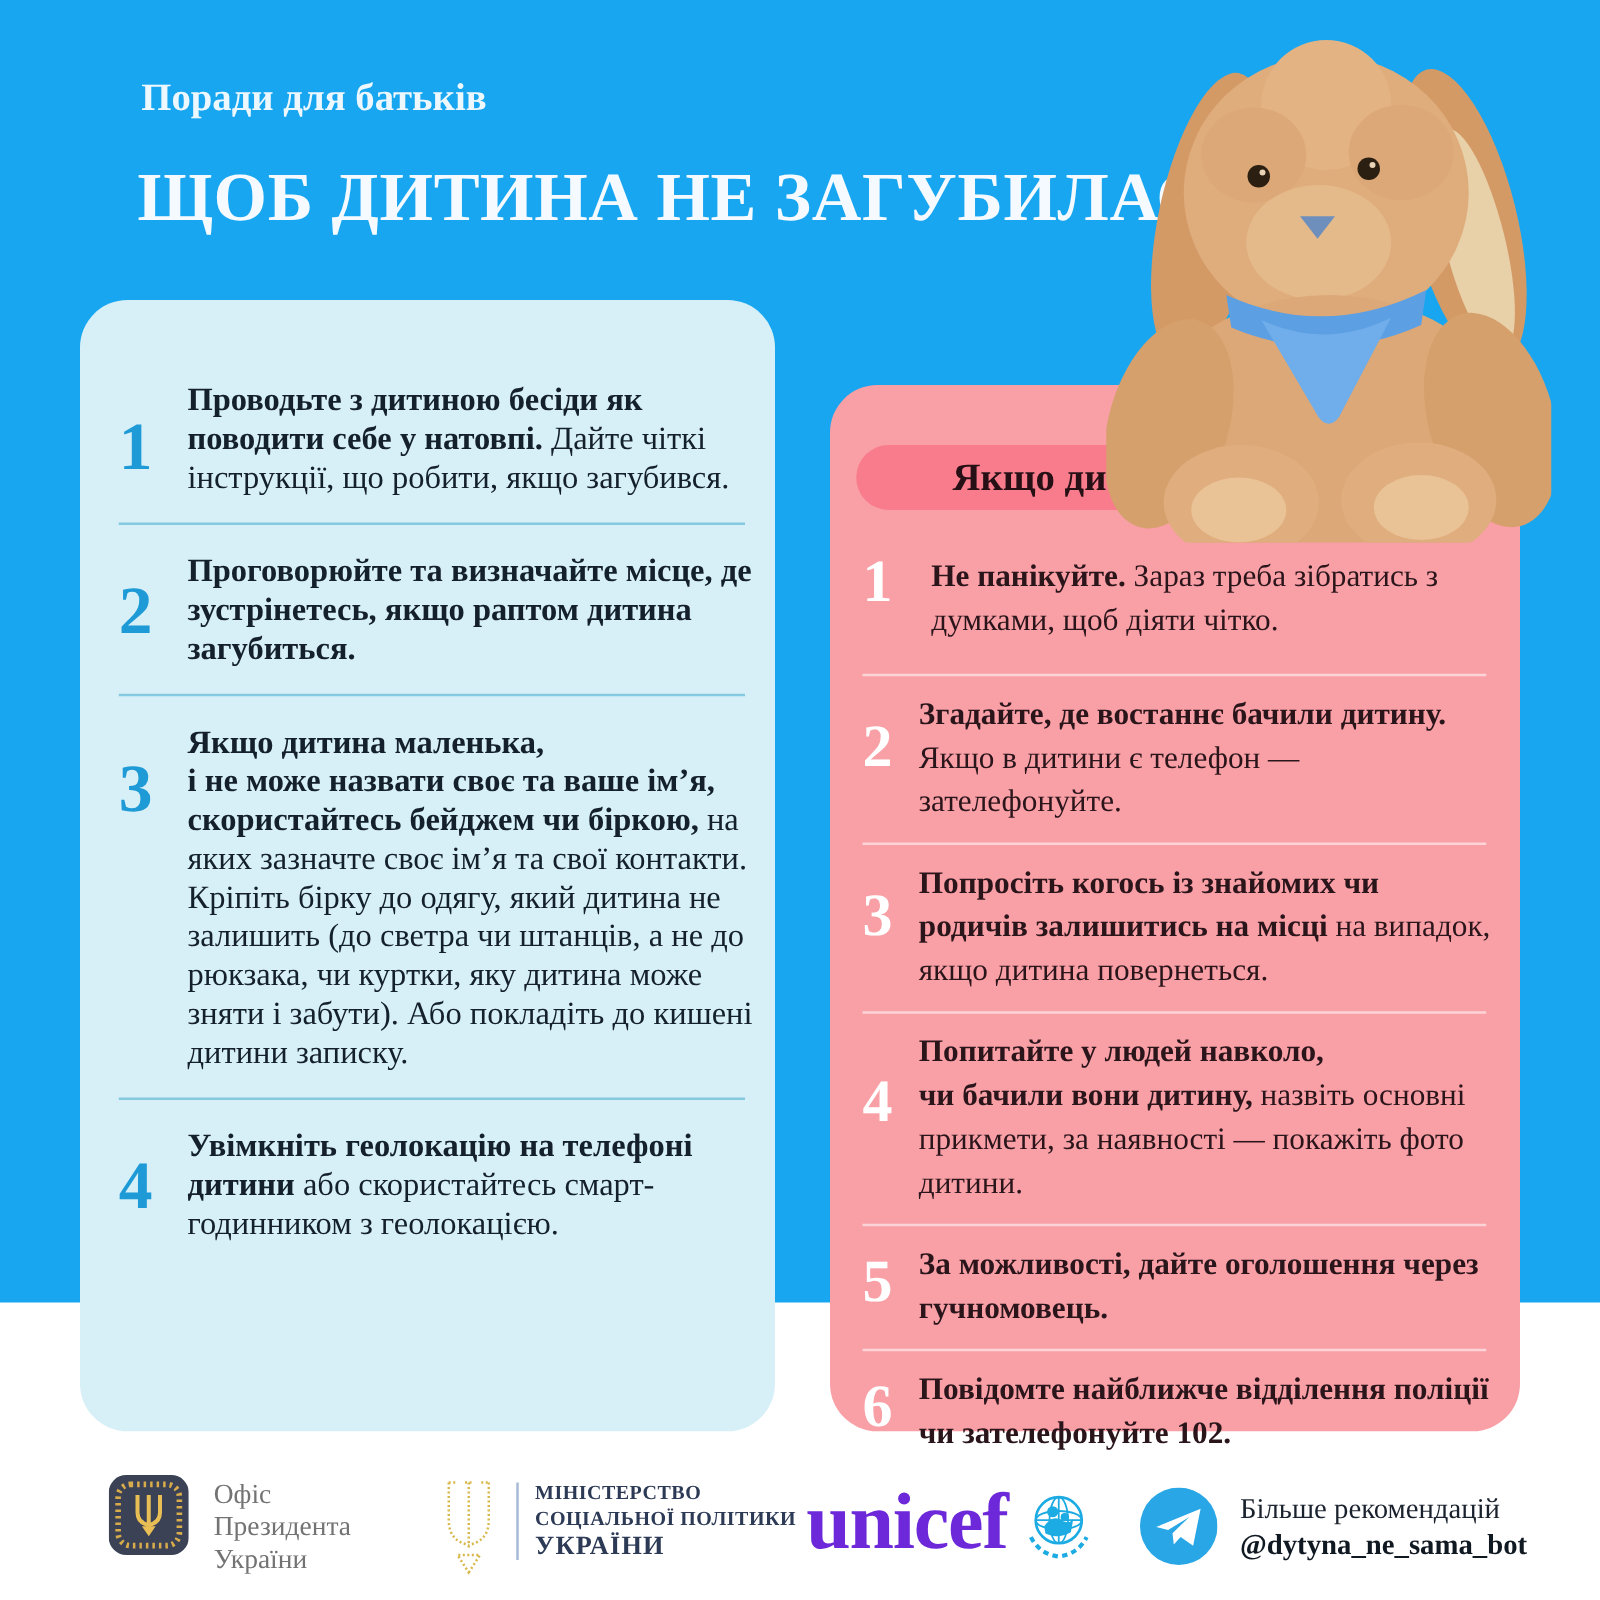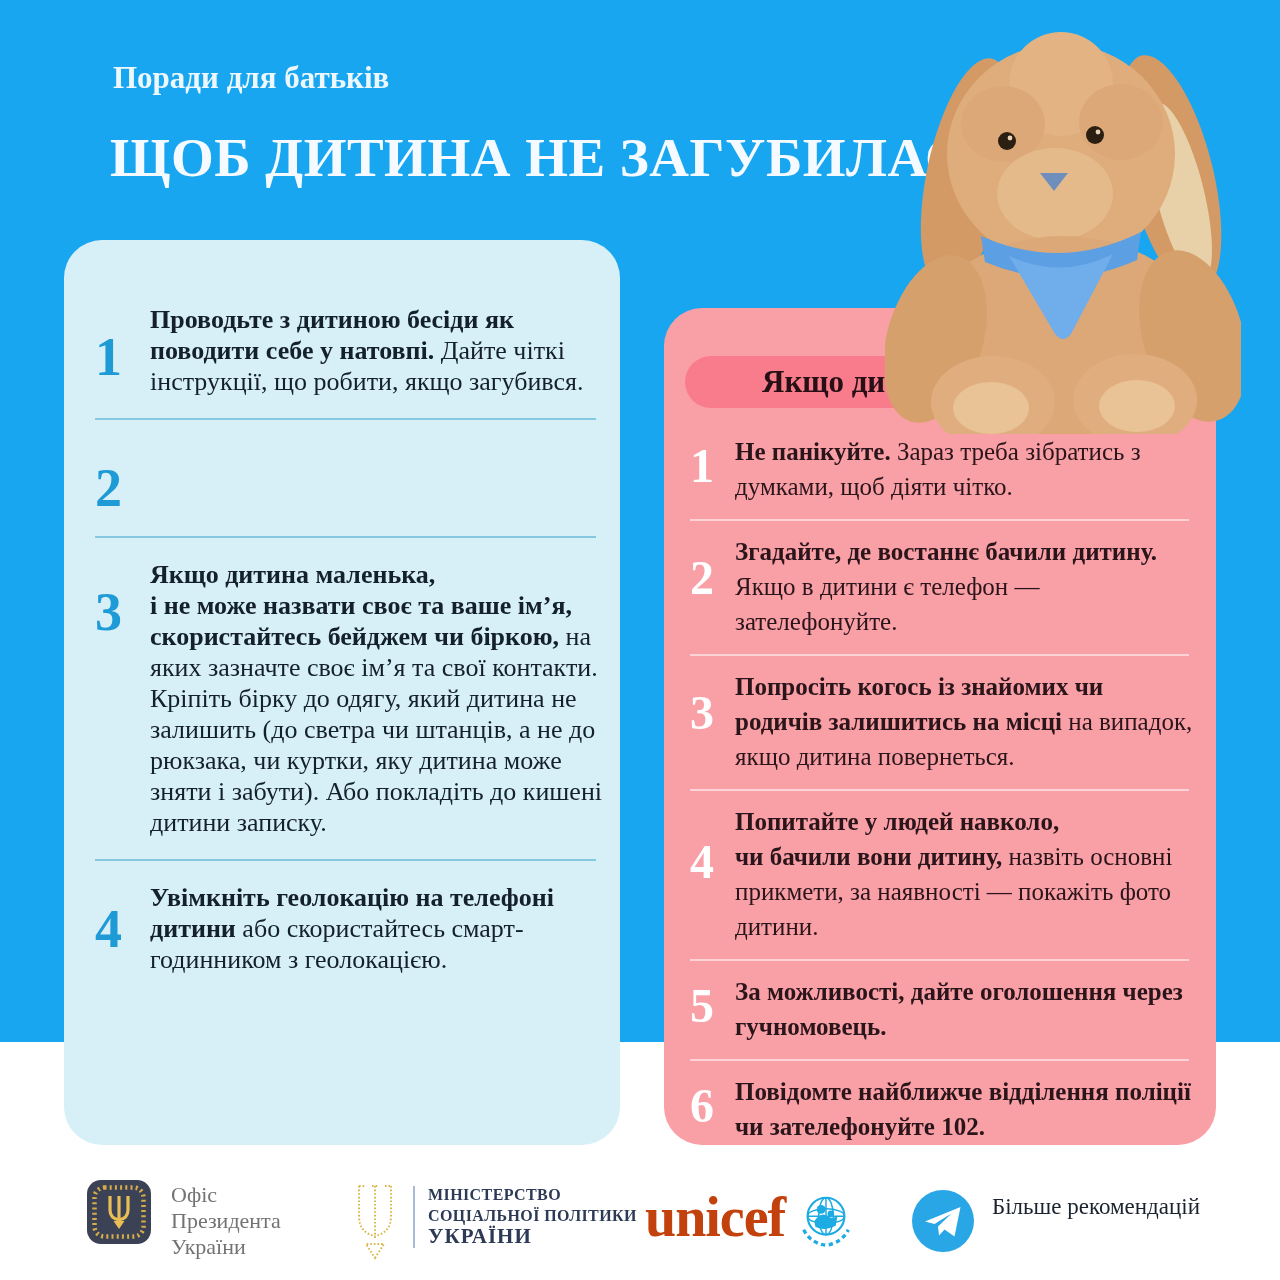--- a/index.html
+++ b/index.html
@@ -38,21 +38,21 @@
   
   .footer-group{position:absolute;display:flex;}
   .fg-president{left:87px;top:1180px;gap:20px;}
   .pres-logo{flex:0 0 64px;}
   .pres-text{font-size:22px;line-height:26px;color:#737373;padding-top:2px;}
   .fg-ministry{left:350px;top:1182px;gap:13px;align-items:flex-start;justify-content:center;}
   .min-div{width:2px;height:62px;background:#A8BBD6;margin-top:4px;}
   .min-text{font-size:16px;line-height:21px;font-weight:bold;color:#2C3A56;letter-spacing:.4px;padding-top:2px;}
   .min-text .l3{font-size:21px;letter-spacing:1px;}
   .fg-unicef{left:645px;top:1188px;align-items:center;gap:10px;height:66px;}
-  .unicef-word{font-size:56px;font-weight:600;color:#c2410c;letter-spacing:-1px;margin-top:-8px;}
+  .unicef-word{font-size:64px;font-weight:600;color:#6d28d9;letter-spacing:-1px;margin-top:-8px;}
   .fg-telegram{left:912px;top:1190px;gap:18px;justify-content:space-between;}
   .tg-text{font-size:23px;line-height:29px;color:#1A222E;padding-top:2px;}
   .tg-text .l2{font-weight:bold;color:#101822;}
 </style>
 </head>
 <body>
 
 <div class="poster">
   <div class="bg-blue"></div>
 
@@ -60,20 +60,21 @@
   <div class="title">ЩОБ ДИТИНА НЕ ЗАГУБИЛАСЬ</div>
 
   <div class="panel-left">
     <div class="lp-item">
       <div class="lp-num">1</div>
       <p class="lp-txt" style="margin:0"><span class="b pre">Проводьте з дитиною бесіди як поводити себе у натовпі.</span><span> Дайте чіткі інструкції, що робити, якщо загубився.</span></p>
     </div>
     <hr class="lp-div">
     <div class="lp-item">
       <div class="lp-num" style="margin-top:20px">2</div>
+      <p class="lp-txt" style="margin:0"><span class="b pre">Проговорюйте та визначайте місце, де зустрінетесь, якщо раптом дитина загубиться.</span><span></span></p>
     </div>
     <hr class="lp-div">
     <div class="lp-item">
       <div class="lp-num">3</div>
       <p class="lp-txt" style="margin:0"><span class="b pre">Якщо дитина маленька,
 і не може назвати своє та ваше ім’я, скористайтесь бейджем чи біркою,</span><span> на яких зазначте своє ім’я та свої контакти. Кріпіть бірку до одягу, який дитина не залишить (до светра чи штанців, а не до рюкзака, чи куртки, яку дитина може зняти і забути). Або покладіть до кишені дитини записку.</span></p>
     </div>
     <hr class="lp-div">
     <div class="lp-item">
       <div class="lp-num" style="margin-top:20px">4</div>
@@ -81,21 +82,21 @@
     </div>
   </div>
 
   <div class="panel-right">
     <div class="pill">
       <span>Якщо дитина загубилась</span>
     </div>
 
     <div class="rp-item">
       <div class="rp-num">1</div>
-      <p class="rp-txt" style="margin:0"><span class="b pre">Не панікуйте.</span><span> Зараз треба зібратись з думками, щоб діяти чітко.</span></p>
+      <p class="rp-txt" style="margin:10px"><span class="b pre">Не панікуйте.</span><span> Зараз треба зібратись з думками, щоб діяти чітко.</span></p>
     </div>
     <hr class="rp-div">
     <div class="rp-item">
       <div class="rp-num" style="margin-top:20px">2</div>
       <p class="rp-txt" style="margin:0"><span class="b pre">Згадайте, де востаннє бачили дитину.</span><span> Якщо в дитини є телефон — зателефонуйте.</span></p>
     </div>
     <hr class="rp-div">
     <div class="rp-item">
       <div class="rp-num" style="margin-top:20px">3</div>
       <p class="rp-txt" style="margin:0"><span class="b pre">Попросіть когось із знайомих чи родичів залишитись на місці</span><span> на випадок, якщо дитина повернеться.</span></p>
@@ -213,15 +214,16 @@
     </svg>
   </div>
 
   <div class="footer-group fg-telegram">
     <svg width="62" height="62" viewBox="0 0 62 62">
       <circle cx="31" cy="31" r="31" fill="#28A6E5"></circle>
       <path d="M13 31.5 L48.5 17 L42.5 46.5 L32.5 39.5 L27 45.5 L26 36.5 L39.5 23.5 L22.5 34 Z" fill="#FFFFFF"></path>
     </svg>
     <div class="tg-text">
       <div>Більше рекомендацій</div>
+      <div class="l2">@dytyna_ne_sama_bot</div>
     </div>
   </div>
 </div>
 
 </body></html>

